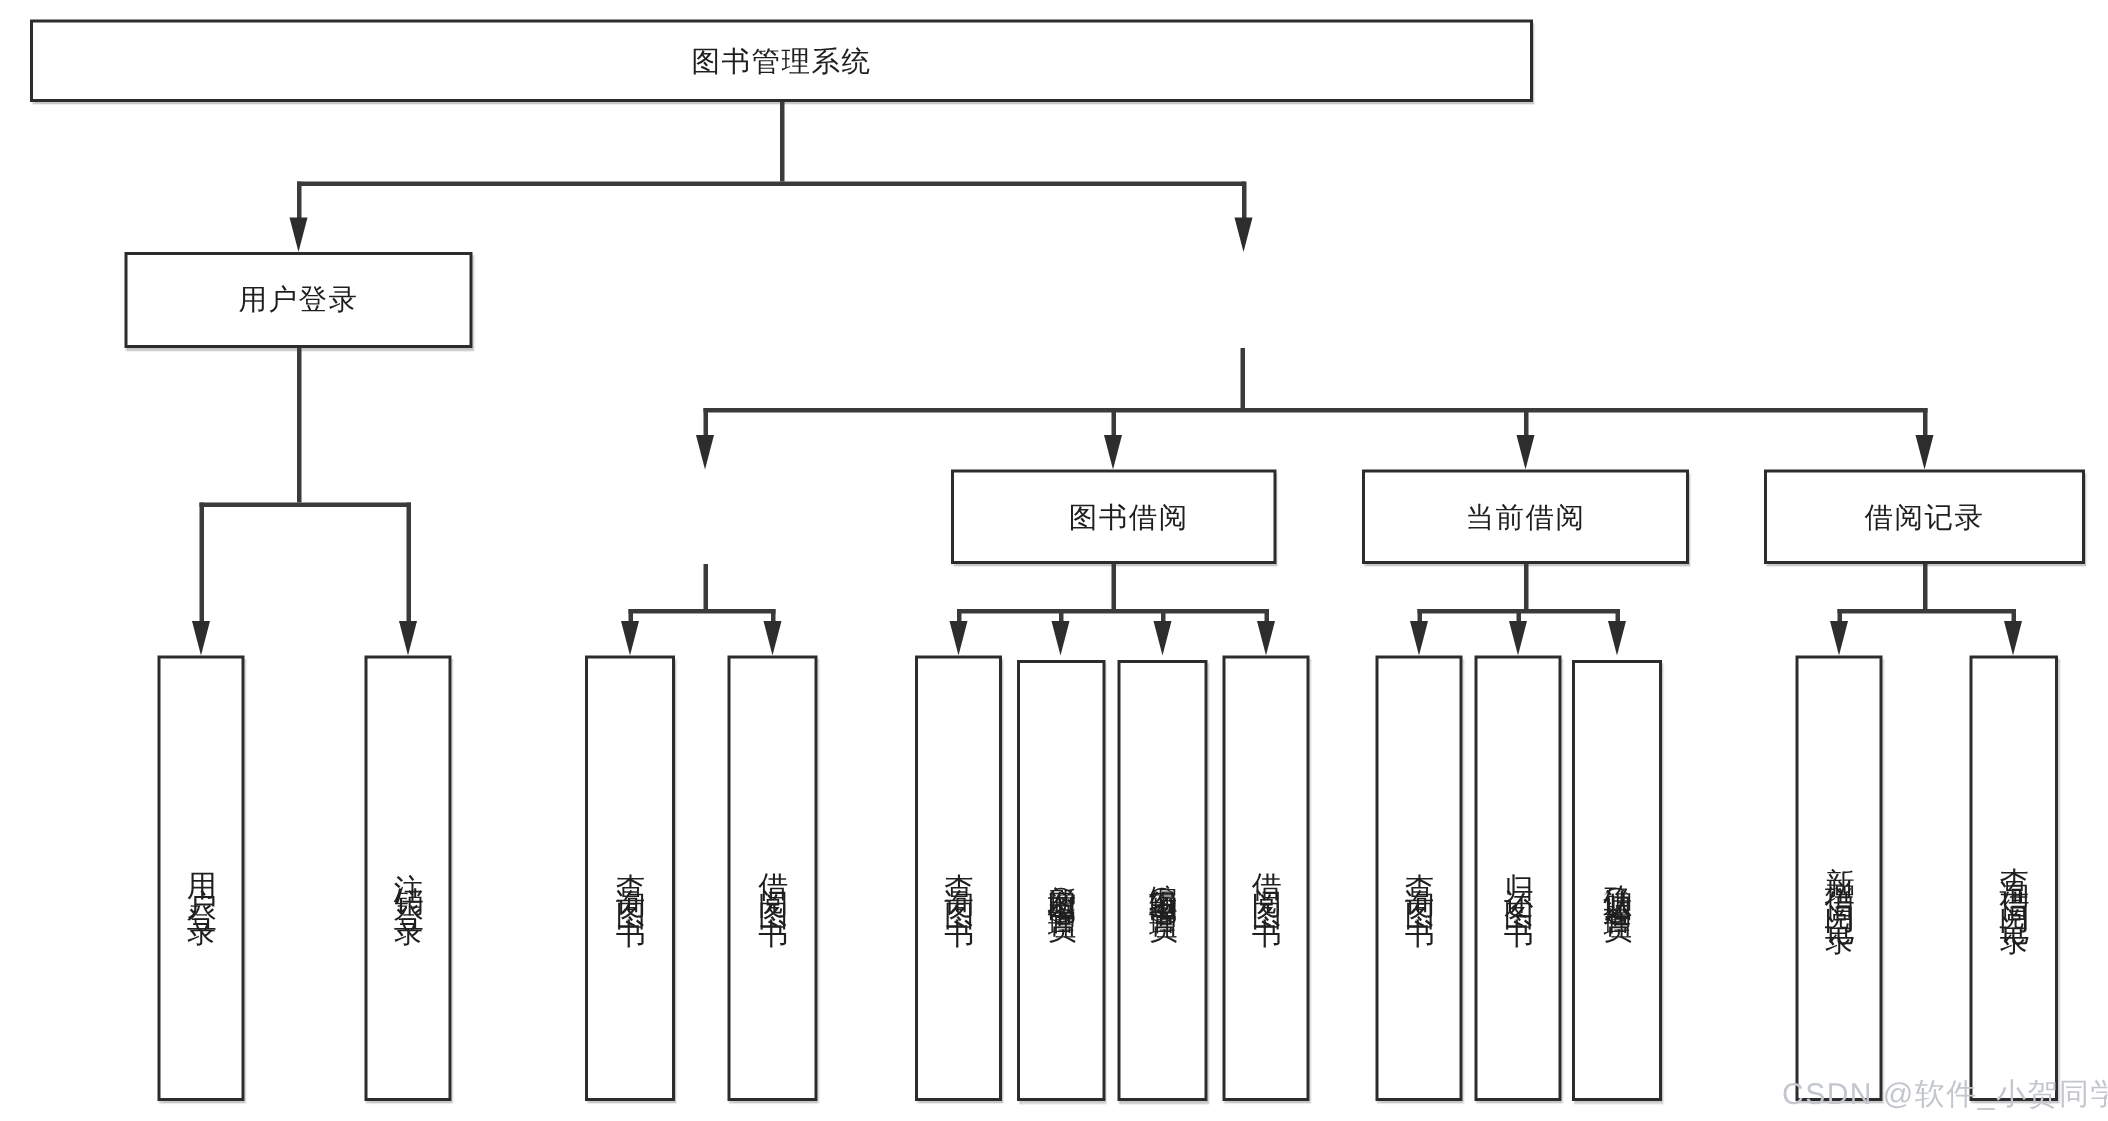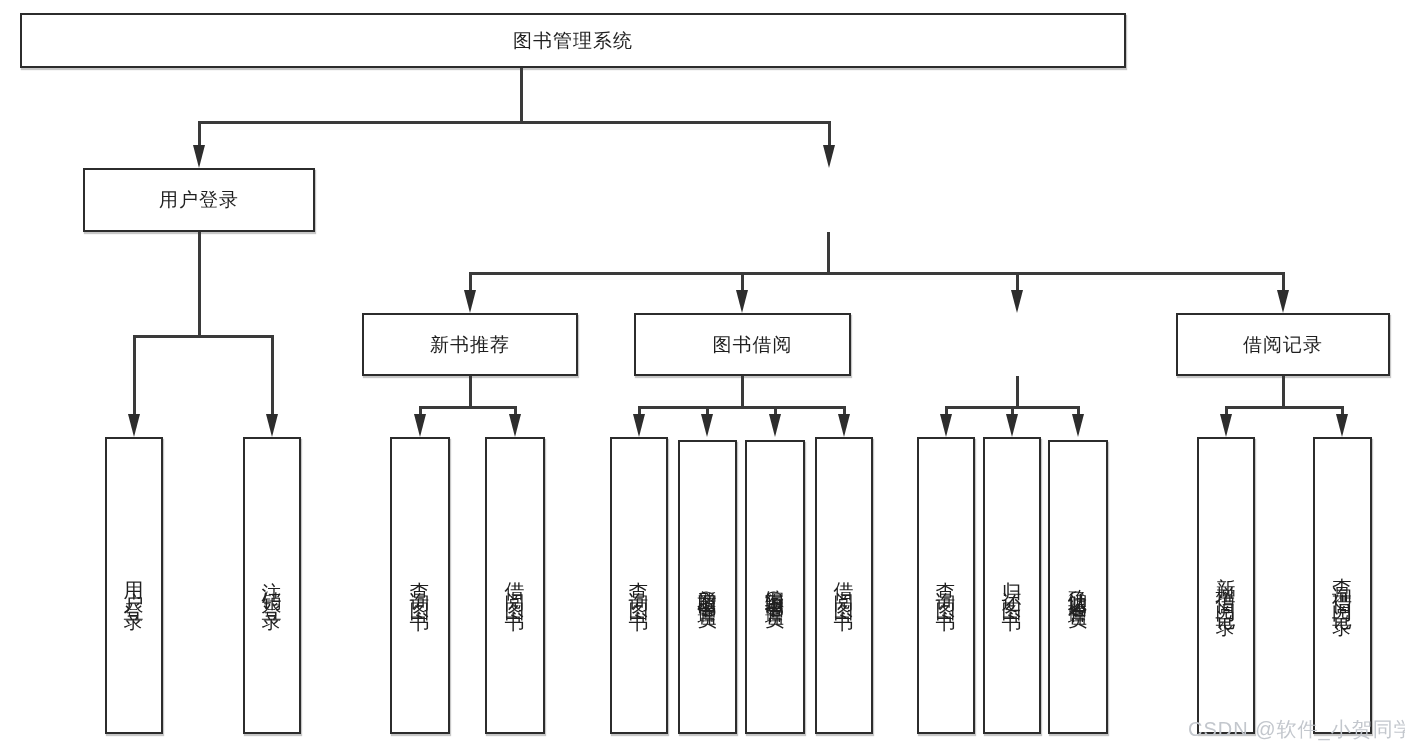--- a/index.html
+++ b/index.html
@@ -30,21 +30,21 @@
   .watermark{
     position:absolute;left:1188px;top:716px;font-size:20px;color:#c3c7cd;
     letter-spacing:1px;white-space:nowrap;z-index:5;
   }
 </style>
 </head>
 <body>
 
 <div class="canvas">
 
-  <div class="box" style="left:20px;top:13px;width:1106px;height:55px;">
+  <div class="box" style="left:20px;top:13px;width:1002px;height:55px;">
     <span class="hlabel">图书管理系统</span>
   </div>
 
   <div class="vl" style="left:520px;top:68px;height:53px;"></div>
   <div class="hl" style="left:198px;top:121px;width:632px;"></div>
   <div class="vl" style="left:198px;top:121px;height:26px;"></div>
   <div class="arrow" style="left:193px;top:145px;"></div>
   <div class="vl" style="left:828px;top:121px;height:26px;"></div>
   <div class="arrow" style="left:823px;top:145px;"></div>
 
@@ -63,25 +63,25 @@
   <div class="hl" style="left:469px;top:272px;width:816px;"></div>
   <div class="vl" style="left:469px;top:272px;height:19px;"></div>
   <div class="arrow" style="left:464px;top:290px;"></div>
   <div class="vl" style="left:741px;top:272px;height:19px;"></div>
   <div class="arrow" style="left:736px;top:290px;"></div>
   <div class="vl" style="left:1016px;top:272px;height:19px;"></div>
   <div class="arrow" style="left:1011px;top:290px;"></div>
   <div class="vl" style="left:1282px;top:272px;height:19px;"></div>
   <div class="arrow" style="left:1277px;top:290px;"></div>
 
-  <div class="box" style="left:362px;top:313px;width:216px;height:63px;">
-    <span class="hlabel">新书推荐</span>
-  </div>
   <div class="box" style="left:634px;top:313px;width:217px;height:63px;padding-left:20px;">
     <span class="hlabel">图书借阅</span>
+  </div>
+  <div class="box" style="left:908px;top:313px;width:218px;height:63px;">
+    <span class="hlabel">当前借阅</span>
   </div>
   <div class="box" style="left:1176px;top:313px;width:214px;height:63px;">
     <span class="hlabel">借阅记录</span>
   </div>
 
   <div class="vl" style="left:469px;top:376px;height:32px;"></div>
   <div class="hl" style="left:419px;top:406px;width:98px;"></div>
   <div class="vl" style="left:419px;top:406px;height:10px;"></div>
   <div class="arrow" style="left:414px;top:414px;"></div>
   <div class="vl" style="left:514px;top:406px;height:10px;"></div>

